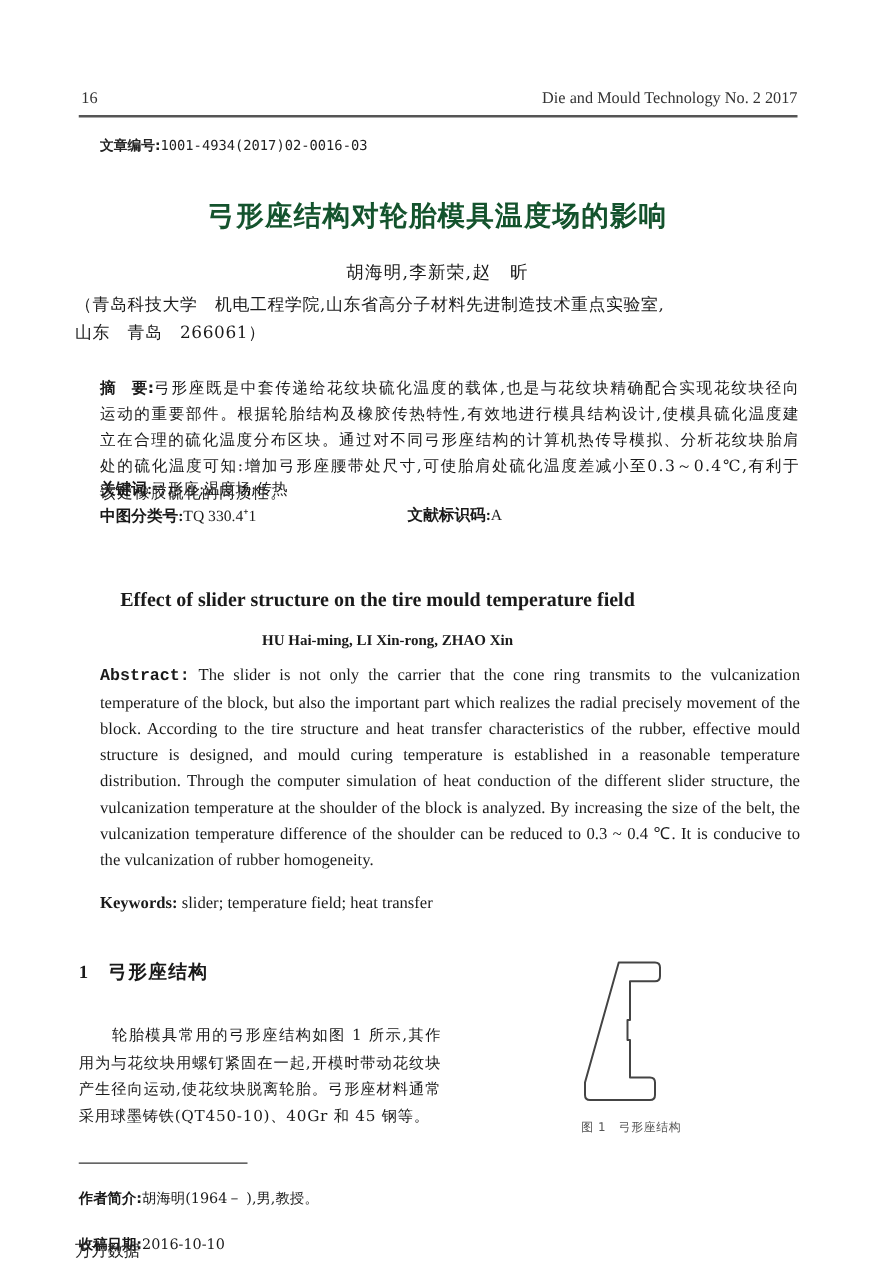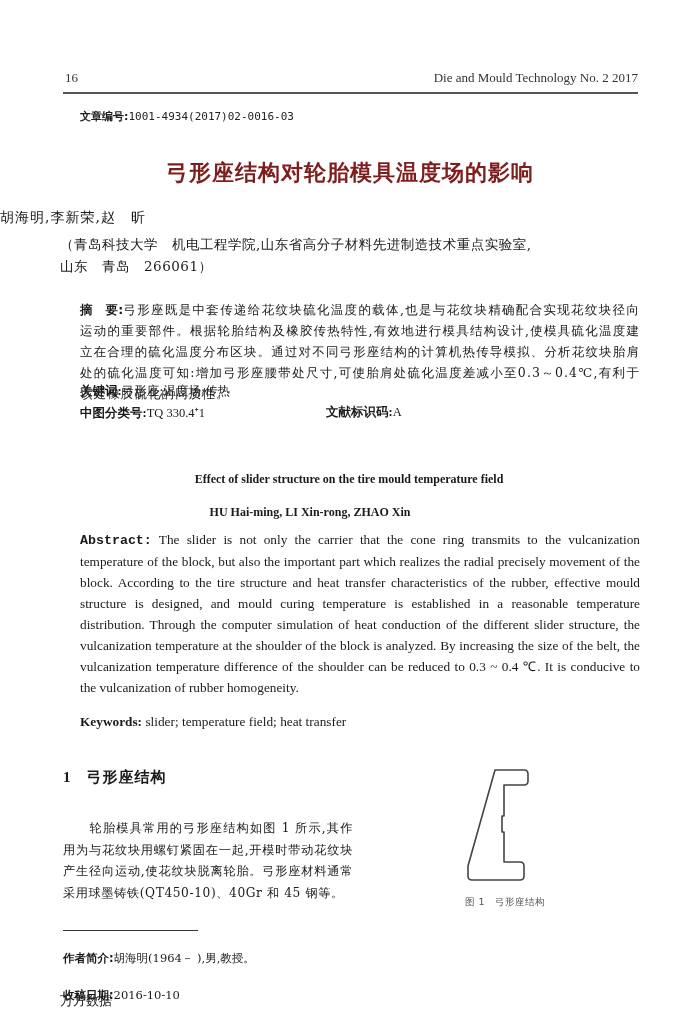--- a/index.html
+++ b/index.html
@@ -17,40 +17,40 @@
   .running-head .jn { position: absolute; right: 0; top: 0; }
   .head-rule {
     left: 63px; top: 92px; width: 575px; height: 2px; background: #555;
   }
   .article-no {
     left: 80px; top: 109px; font-size: 11px; font-family: "DejaVu Sans Mono", monospace; color: #222;
   }
   .bold-sans { font-family: "DejaVu Sans", sans-serif; font-weight: bold; }
   .title-cn {
     left: 0; width: 700px; top: 158px; text-align: center;
-    font-family: "DejaVu Sans", sans-serif; font-size: 22px; font-weight: bold; letter-spacing: 1px; color: #7f1d1d;
+    font-family: "DejaVu Sans", sans-serif; font-size: 22px; font-weight: bold; letter-spacing: 1px; color: #14532d;
   }
   .authors-cn {
-    left: 0; width: 700px; top: 209px; 
+    left: 0; width: 700px; top: 209px; text-align: center;
     font-size: 14px; letter-spacing: 1px;
   }
   .affil {
     left: 60px; width: 580px; top: 233px; 
     font-size: 13.5px; line-height: 22px; letter-spacing: 0.5px;
   }
   .abstract-cn {
     left: 80px; width: 560px; top: 299px;
     font-size: 12.5px; line-height: 21px; text-align: justify; letter-spacing: 1.1px;
   }
   .abstract-cn .lbl { font-family: "DejaVu Sans", sans-serif; font-weight: bold; letter-spacing: 0; }
   .meta-line { left: 80px; font-size: 12.5px; }
   .meta-line .lbl { font-family: Liberation Serif, serif; font-weight: bold; }
   .title-en {
     left: 0; width: 604px; top: 472px; text-align: center;
-    font-family: "Liberation Serif", serif; font-size: 12px; font-weight: bold; padding-left: 47px;
+    font-family: "Liberation Serif", serif; font-size: 16px; font-weight: bold;
   }
   .authors-en {
     left: 0; width: 620px; top: 505px; text-align: center;
     font-family: "Liberation Serif", serif; font-size: 12px; font-weight: bold;
   }
   .abstract-en {
     left: 80px; width: 560px; top: 529px;
     font-family: "Liberation Serif", serif; font-size: 13.3px; line-height: 21px; text-align: justify;
   }
   .abstract-en .lbl { font-weight: bold; font-family: Liberation Mono, monospace; }

